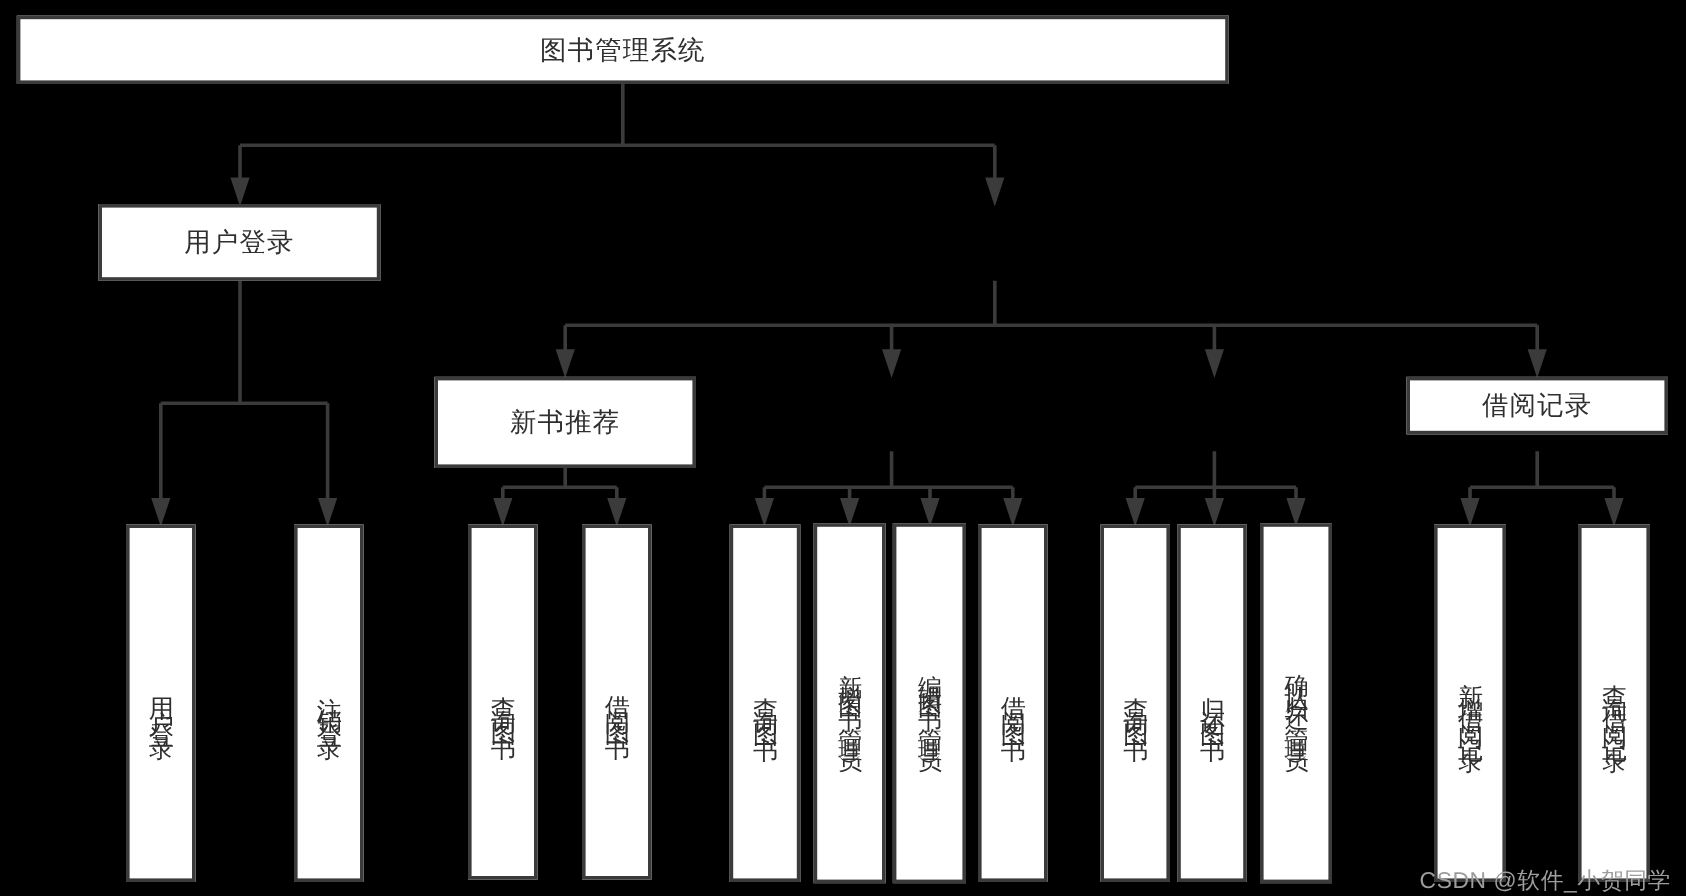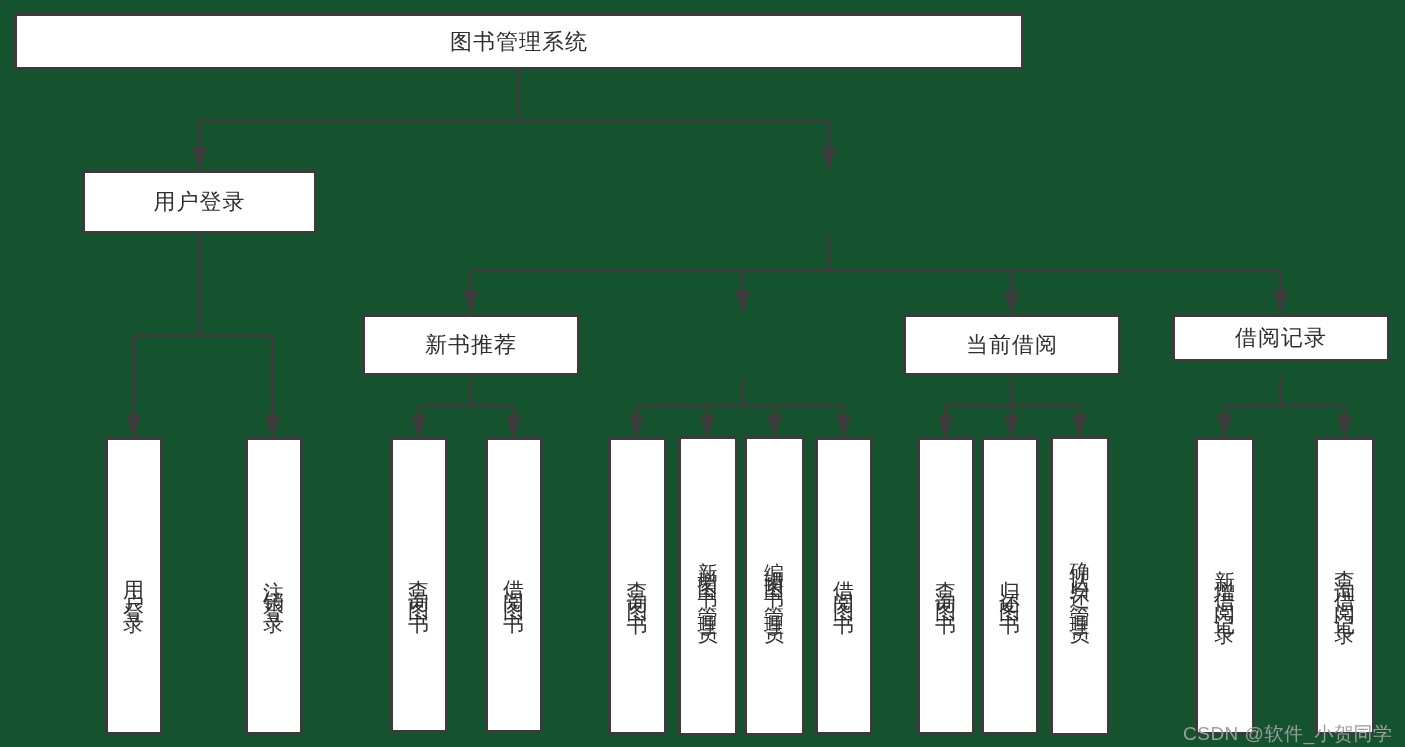--- a/index.html
+++ b/index.html
@@ -1,17 +1,17 @@
 <!DOCTYPE html>
 <html><head>
 <meta charset="utf-8">
 <style>
   html,body { margin:0; padding:0; background:#ffffff; }
   #canvas {
-    position:relative; width:1405px; height:747px; background:#14532d;
+    position:relative; width:1405px; height:747px; background:#000000;
     font-family:"Liberation Sans", sans-serif; overflow:hidden;
   }
   #edges { position:absolute; left:0; top:0; z-index:1; }
   .box {
     position:absolute; z-index:2; background:#ffffff;
     border:3px solid #3b3b3b; box-sizing:border-box;
     display:flex; align-items:center; justify-content:center;
   }
   .hlabel {
     font-size:22px; color:#2f2f2f; letter-spacing:1px; white-space:nowrap;
@@ -79,25 +79,22 @@
   </svg>
 
   <div class="box" style="left:14px; top:13px; width:1010px; height:57px">
     <span class="hlabel">图书管理系统</span>
   </div>
 
   <div class="box" style="left:82px; top:170px; width:235px; height:64px">
     <span class="hlabel">用户登录</span>
   </div>
 
-  <div class="box" style="left:362px; top:314px; width:218px; height:62px">
+  <div class="box" style="left:362px; top:314px; width:218px; height:76px">
     <span class="hlabel">新书推荐</span>
-  </div>
-  <div class="box" style="left:903px; top:314px; width:218px; height:62px">
-    <span class="hlabel">当前借阅</span>
   </div>
   <div class="box" style="left:1172px; top:314px; width:218px; height:48px">
     <span class="hlabel">借阅记录</span>
   </div>
 
   <div class="box" style="left:105px; top:437px; width:58px; height:298px">
     <span class="vlabel">用户登录</span>
   </div>
   <div class="box" style="left:245px; top:437px; width:58px; height:298px">
     <span class="vlabel">注销登录</span>

